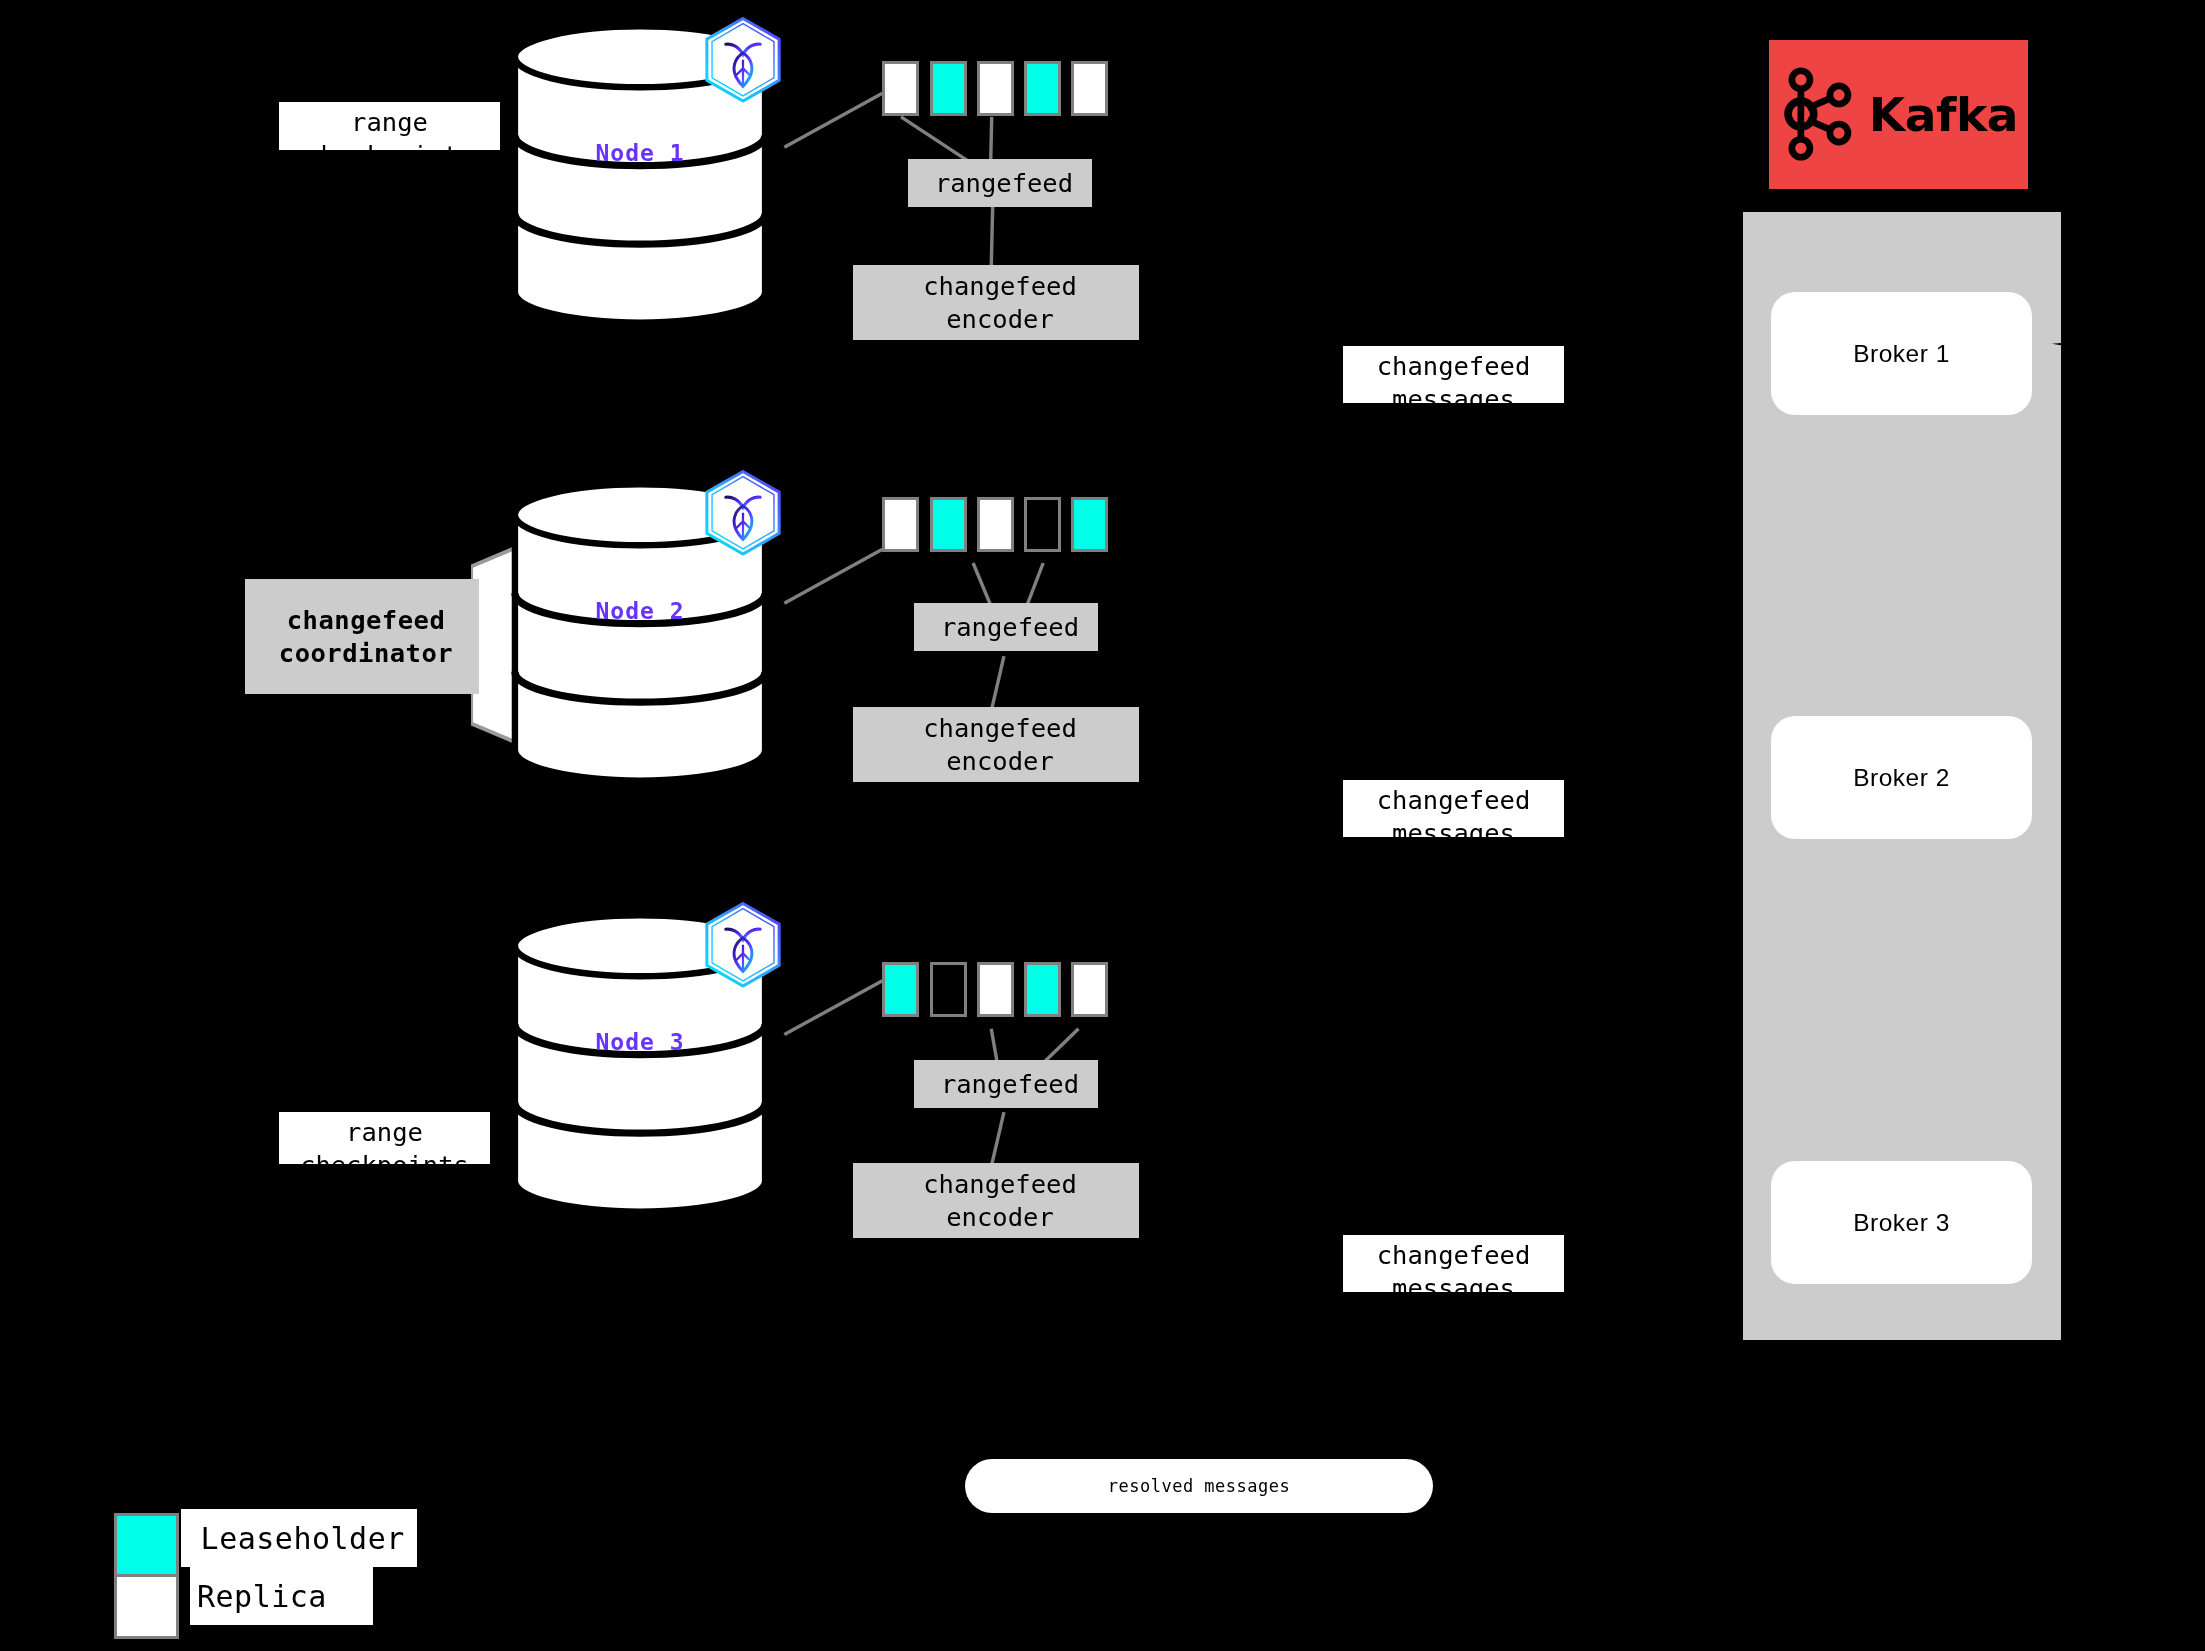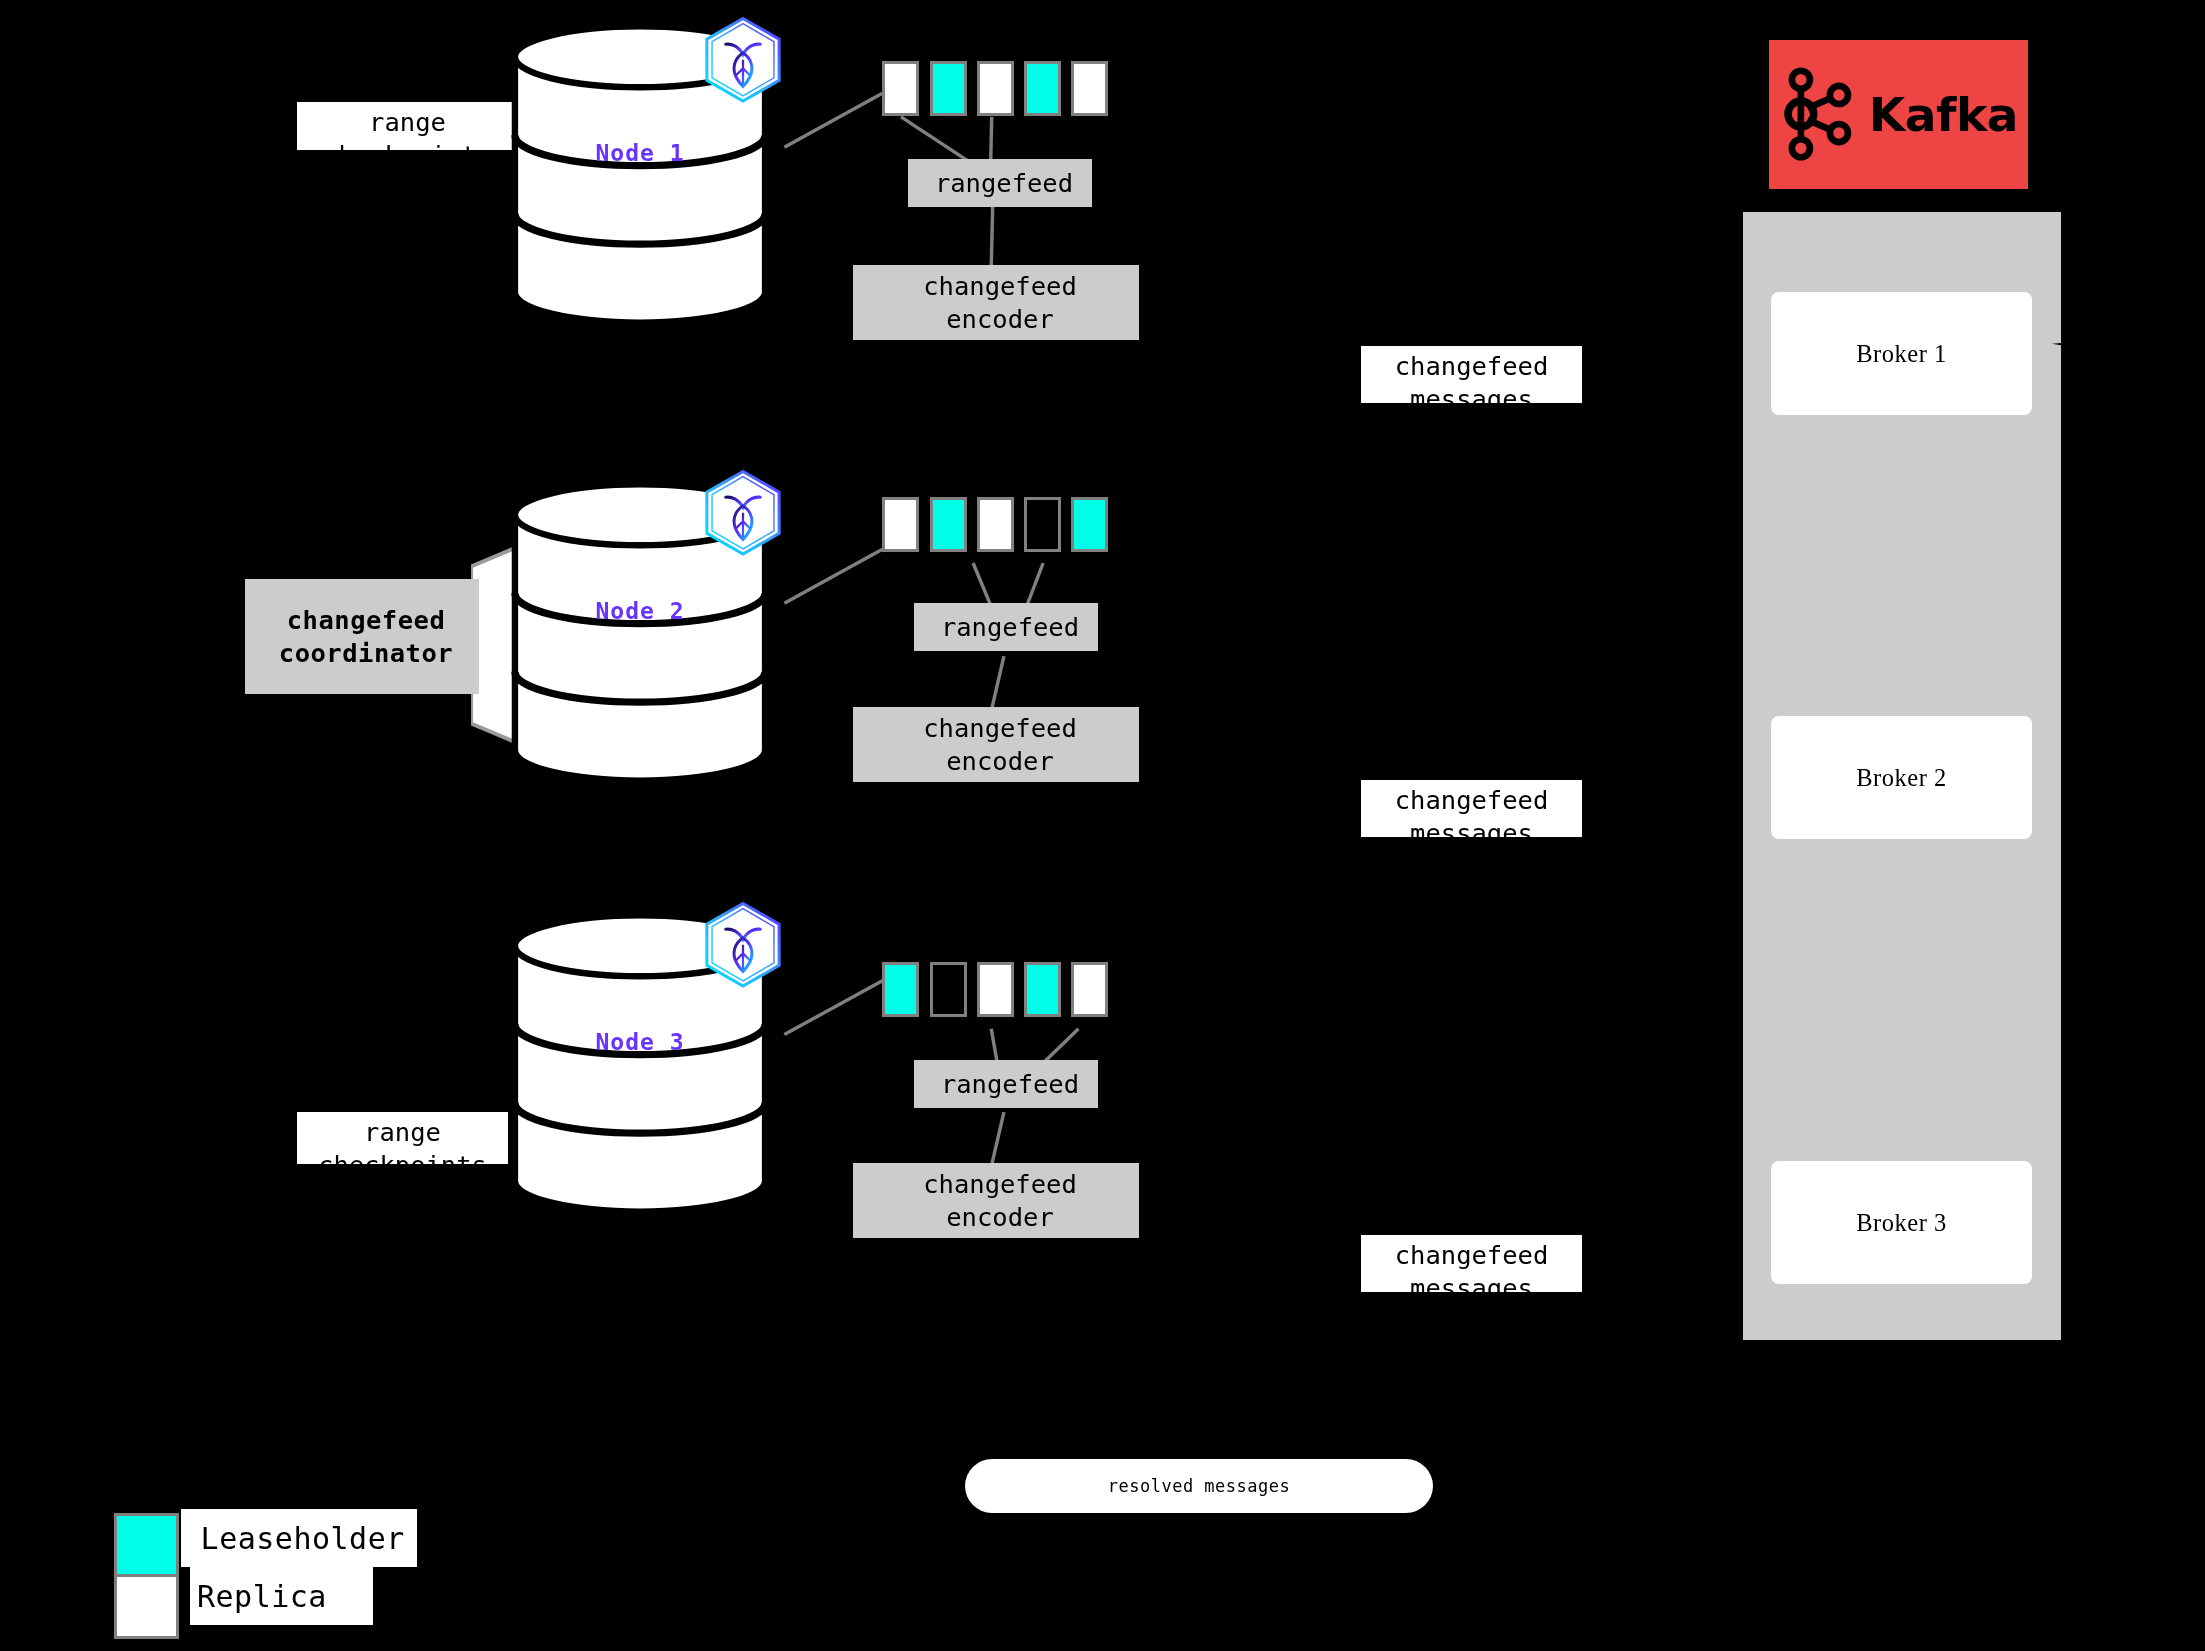--- a/index.html
+++ b/index.html
@@ -11,21 +11,20 @@
   #stage{position:absolute;left:0;top:0;width:2205px;height:1652px;}
 
   .abs{position:absolute;}
 
   
   .chip{
     background:#ffffff;color:#000;
     font-family:"DejaVu Sans Mono","Liberation Mono",monospace;
     display:block;text-align:center;line-height:1.30;
     white-space:nowrap;
-    margin-left:18px;
   }
   .chip .txt{position:relative;display:block;}
 
   
   .greybox{
     background:#cccccc;color:#000;
     display:flex;align-items:center;justify-content:center;
     text-align:center;line-height:1.28;
     font-family:"DejaVu Sans Mono","Liberation Mono",monospace;
     padding-left:8px;
@@ -51,24 +50,24 @@
   .kafka-logo-box{
     position:absolute;background:#ef4444;
     display:flex;align-items:center;justify-content:center;gap:11.8px;
   }
   .kafka-word{
     font-family:"DejaVu Sans","Liberation Sans",sans-serif;
     font-weight:bold;color:#000;font-size:47px;letter-spacing:-0.5px;
   }
   .kafka-panel{position:absolute;background:#cccccc;}
   .broker{
-    position:absolute;background:#ffffff;border-radius:8px;
+    position:absolute;background:#ffffff;border-radius:24px;
     display:flex;align-items:center;justify-content:center;
     color:#000;font-size:24.5px;letter-spacing:0.5px;
-    font-family:Liberation Serif, serif;
+    font-family:Liberation Sans, sans-serif;
   }
 
   
   .pill{
     position:absolute;background:#ffffff;border-radius:490px;
     display:flex;align-items:center;justify-content:center;
     color:#000;font-size:17px;letter-spacing:0.5px;
     font-family:"DejaVu Sans Mono","Liberation Mono",monospace;
   }
 

